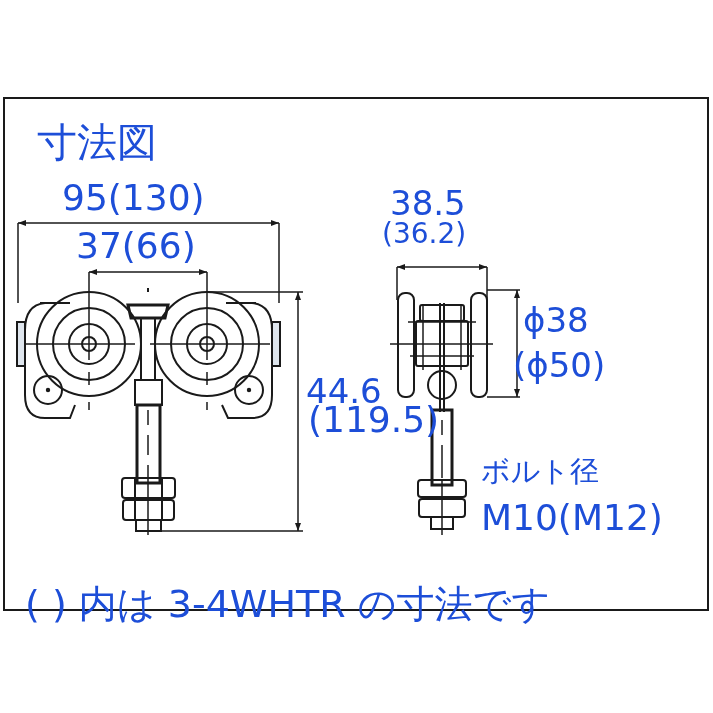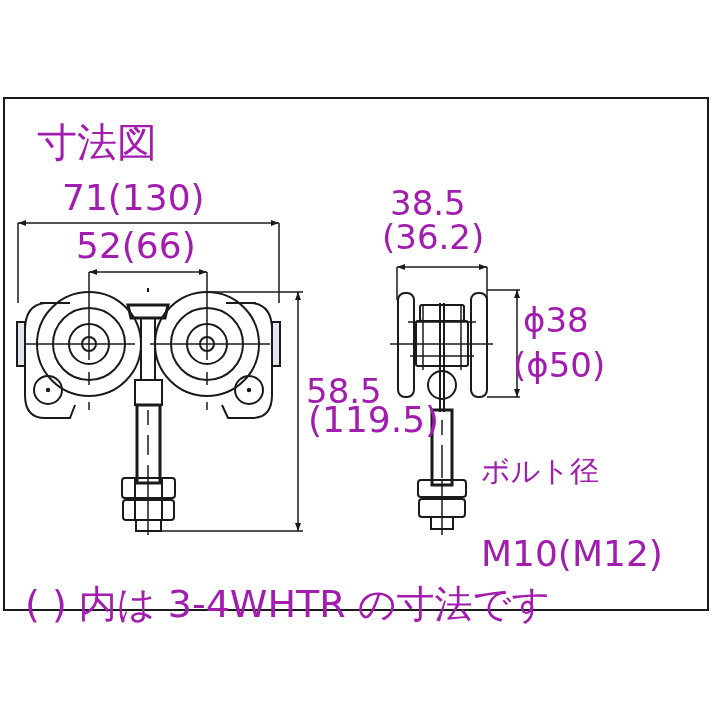--- a/index.html
+++ b/index.html
@@ -1,32 +1,32 @@
 <!DOCTYPE html>
 <html><head>
 <meta charset="utf-8">
 <style>
   html, body { margin:0; padding:0; background:#ffffff; }
   body { width:713px; height:713px; position:relative; overflow:hidden;
          font-family:"Liberation Sans","DejaVu Sans",sans-serif; color:#111; }
   .frame { position:absolute; left:3px; top:97px; width:706px; height:514px;
            border:2px solid #1a1a1a; box-sizing:border-box; background:#fff; }
   .lbl { position:absolute; font-family:"DejaVu Sans","Liberation Sans",sans-serif;
-         color:#a21caf; white-space:nowrap; line-height:1; }
+         color:#1d4ed8; white-space:nowrap; line-height:1; }
   .title { left:37px; top:122px; font-size:40px; }
   .d95 { left:62px; top:180px; font-size:36px; }
   .d43 { left:76px; top:228px; font-size:36px; }
   .d320 { left:390px; top:186px; font-size:34px; }
-  .d362 { left:382px; top:220px; font-size:34px; }
+  .d362 { left:382px; top:220px; font-size:28px; }
   .dphi38 { left:523px; top:303px; font-size:34px; }
   .dphi50 { left:513px; top:348px; font-size:34px; }
   .d874 { left:306px; top:374px; font-size:34px; }
   .d1195 { left:308px; top:402px; font-size:36px; }
   .bolt1 { left:481px; top:457px; font-size:29px; }
-  .bolt2 { left:481px; top:500px; font-size:36px;margin-top:36px; }
+  .bolt2 { left:481px; top:500px; font-size:36px; }
   .note { left:25px; top:553px; font-size:38px;margin-top:32px; }
   svg { position:absolute; left:0; top:0; }
 </style>
 </head>
 <body>
 
 <div class="frame"></div>
 
 <svg width="713" height="713" viewBox="0 0 713 713" fill="none" stroke="#1a1a1a" stroke-width="2">
 
@@ -128,23 +128,23 @@
     <line x1="442" y1="445" x2="442" y2="478" stroke-width="1.5"></line>
 
     <rect x="418" y="480" width="48" height="17" rx="3"></rect>
     <rect x="419" y="499" width="46" height="18" rx="3"></rect>
     <line x1="442" y1="480" x2="442" y2="535" stroke-width="1.5"></line>
     <rect x="431" y="517" width="22" height="12"></rect>
   </g>
 </svg>
 
 <div class="lbl title">寸法図</div>
-<div class="lbl d95">71(130)</div>
-<div class="lbl d43">52(66)</div>
-<div class="lbl d874">58.5</div>
+<div class="lbl d95">95(130)</div>
+<div class="lbl d43">37(66)</div>
+<div class="lbl d874">44.6</div>
 <div class="lbl d1195">(119.5)</div>
 
 <div class="lbl d320">38.5</div>
 <div class="lbl d362">(36.2)</div>
 <div class="lbl dphi38">ϕ38</div>
 <div class="lbl dphi50">(ϕ50)</div>
 <div class="lbl bolt1">ボルト径</div>
 <div class="lbl bolt2">M10(M12)</div>
 
 <div class="lbl note">( ) 内は 3-4WHTR の寸法です</div>

